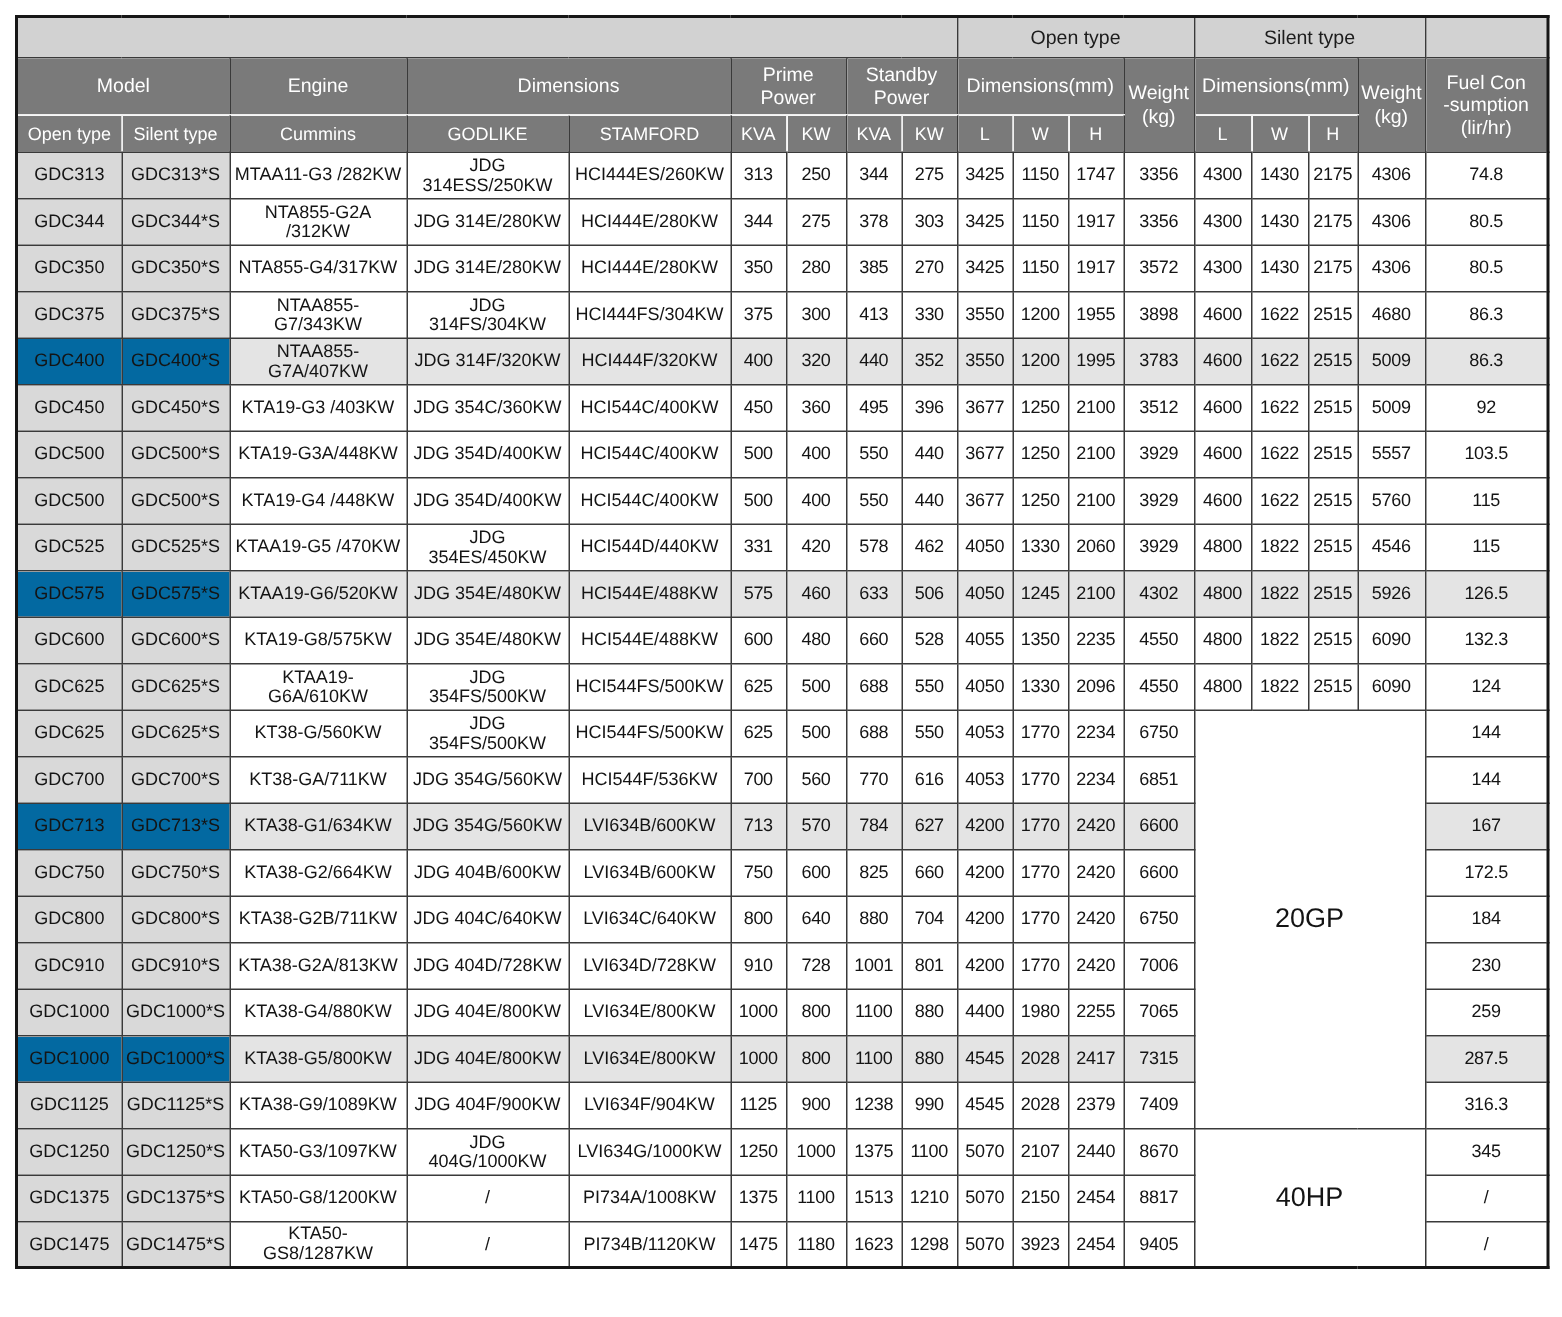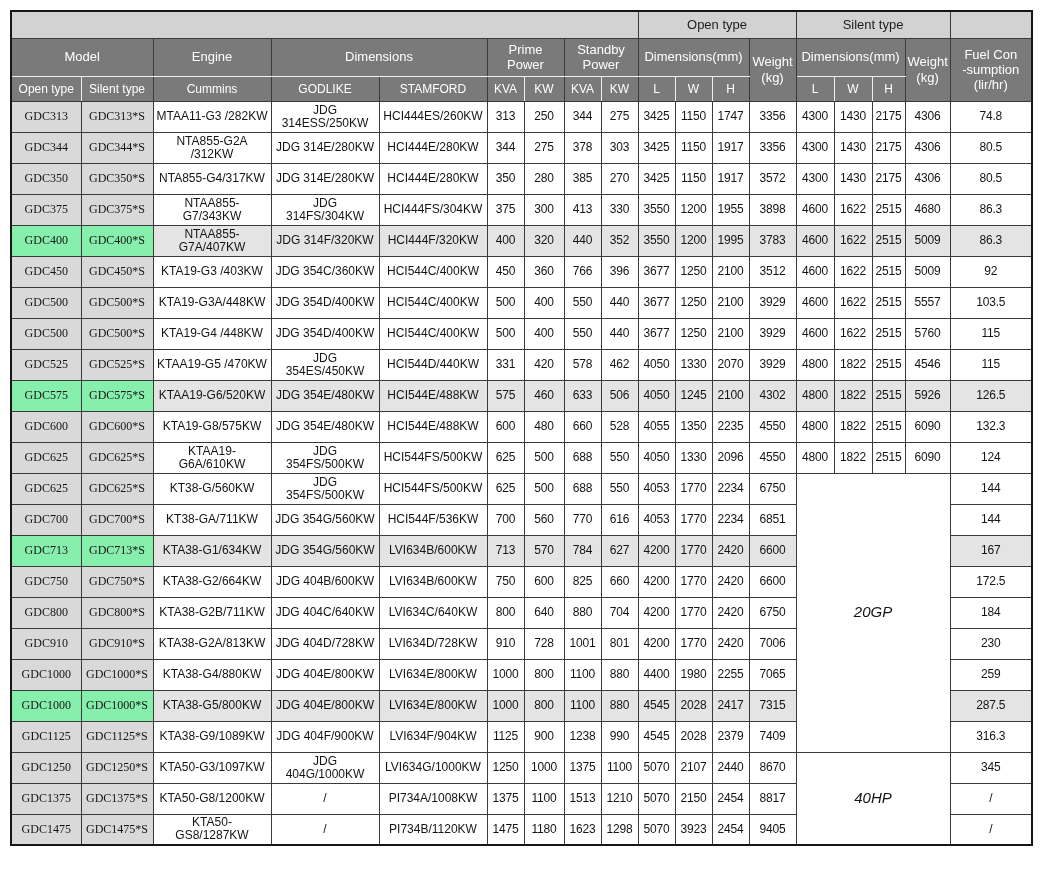--- a/index.html
+++ b/index.html
@@ -63,27 +63,26 @@
   tr.r2 th.sep-b { border-bottom-color: #efefef; }
 
   
   tbody td {
     font-size: 12px;
     color: #141414;
     height: 31px;
     line-height: 1.08;
     background: #ffffff;
   }
-  tbody td.model { background: #d9d9d9; font-family: Liberation Serif, serif; }
+  tbody td.model { background: #d9d9d9; }
   tbody tr.shaded td { background: #e4e4e4; }
-  tbody tr.shaded td.model { background: #86efac; }
+  tbody tr.shaded td.model { background: #0369a1; }
   tbody td.merge {
     background: #ffffff !important;
-    font-size: 15px;
-    font-style: italic;
+    font-size: 18px;
   }
   tbody td.num { padding: 0 1px; letter-spacing: -0.2px; }
 </style>
 </head>
 <body>
 
 <div class="wrap">
   <table class="spec">
     <colgroup>
       <col style="width:70px">
@@ -250,21 +249,21 @@
           <td class="num">86.3</td>
         </tr>
         <tr>
           <td class="model">GDC450</td>
           <td class="model">GDC450*S</td>
           <td>KTA19-G3 /403KW</td>
           <td>JDG 354C/360KW</td>
           <td>HCI544C/400KW</td>
           <td class="num">450</td>
           <td class="num">360</td>
-          <td class="num">766</td>
+          <td class="num">495</td>
           <td class="num">396</td>
           <td class="num">3677</td>
           <td class="num">1250</td>
           <td class="num">2100</td>
           <td class="num">3512</td>
           <td class="num">4600</td>
           <td class="num">1622</td>
           <td class="num">2515</td>
           <td class="num">5009</td>
           <td class="num">92</td>
@@ -314,21 +313,21 @@
           <td class="model">GDC525*S</td>
           <td>KTAA19-G5 /470KW</td>
           <td>JDG 354ES/450KW</td>
           <td>HCI544D/440KW</td>
           <td class="num">331</td>
           <td class="num">420</td>
           <td class="num">578</td>
           <td class="num">462</td>
           <td class="num">4050</td>
           <td class="num">1330</td>
-          <td class="num">2070</td>
+          <td class="num">2060</td>
           <td class="num">3929</td>
           <td class="num">4800</td>
           <td class="num">1822</td>
           <td class="num">2515</td>
           <td class="num">4546</td>
           <td class="num">115</td>
         </tr>
         <tr class="shaded">
           <td class="model">GDC575</td>
           <td class="model">GDC575*S</td>

